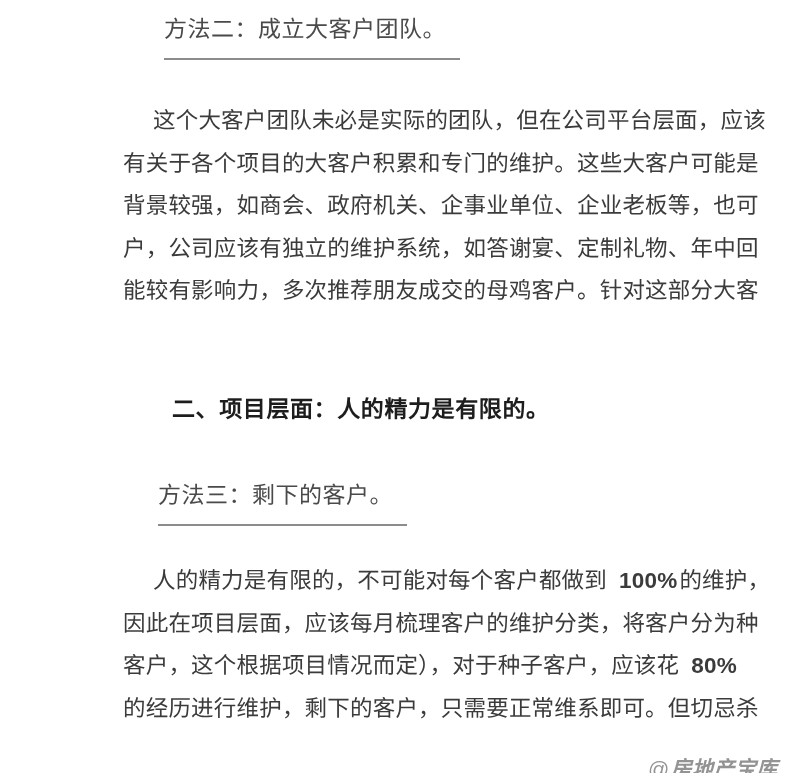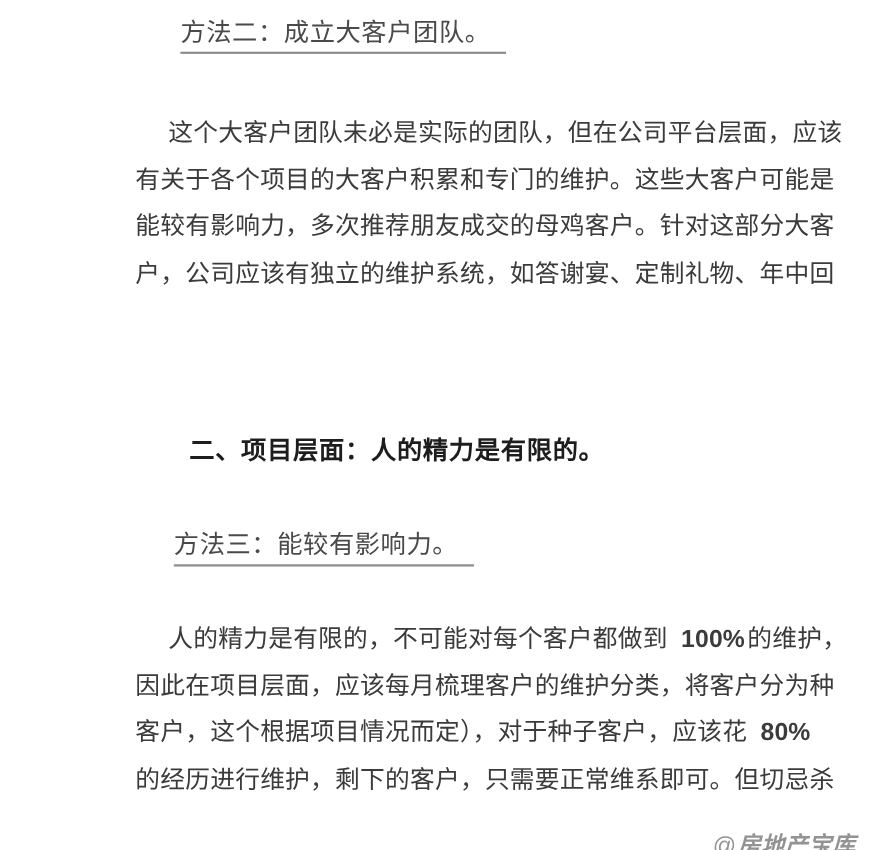--- a/index.html
+++ b/index.html
@@ -29,21 +29,21 @@
   
   .method-heading {
     position: absolute;
     font-size: 23px;
     line-height: 30px;
     color: #4a4a4a;
     letter-spacing: 0.5px;
     white-space: nowrap;
     font-weight: 400;
     border-bottom: 2px solid #8c8c8c;
-    padding-bottom: 3px;
+    padding-bottom: 14px;
     padding-right: 14px;
   }
   .method-heading.m2 { left: 164px; top: 14px; }
   .method-heading.m3 { left: 158px; top: 480px; }
 
   
   .section-heading {
     position: absolute;
     left: 172px;
     top: 394px;
@@ -109,27 +109,28 @@
 </head>
 <body>
 
 <div class="page">
 
   <div class="method-heading m2">方法二：成立大客户团队。</div>
 
   <div class="para p1">
     <div class="line indent">这个大客户团队未必是实际的团队，但在公司平台层面，应该</div>
     <div class="line">有关于各个项目的大客户积累和专门的维护。这些大客户可能是</div>
+    <div class="line">背景较强，如商会、政府机关、企事业单位、企业老板等，也可</div>
+    <div class="line">户，公司应该有独立的维护系统，如答谢宴、定制礼物、年中回</div>
     <div class="line">能较有影响力，多次推荐朋友成交的母鸡客户。针对这部分大客</div>
-    <div class="line">户，公司应该有独立的维护系统，如答谢宴、定制礼物、年中回</div>
   </div>
 
   <div class="section-heading">二、项目层面：人的精力是有限的。</div>
 
-  <div class="method-heading m3">方法三：能较有影响力。</div>
+  <div class="method-heading m3">方法三：剩下的客户。</div>
 
   <div class="para p2">
     <div class="line indent"><span>人的精力是有限的，不可能对每个客户都做到</span><span class="num wide">100%</span><span>的维护，</span></div>
     <div class="line">因此在项目层面，应该每月梳理客户的维护分类，将客户分为种</div>
     <div class="line"><span>客户，这个根据项目情况而定），对于种子客户，应该花</span><span class="num wide">80%</span></div>
     <div class="line">的经历进行维护，剩下的客户，只需要正常维系即可。但切忌杀</div>
   </div>
 
   <div class="watermark"><span class="at">@</span><span>房地产宝库</span></div>
 

